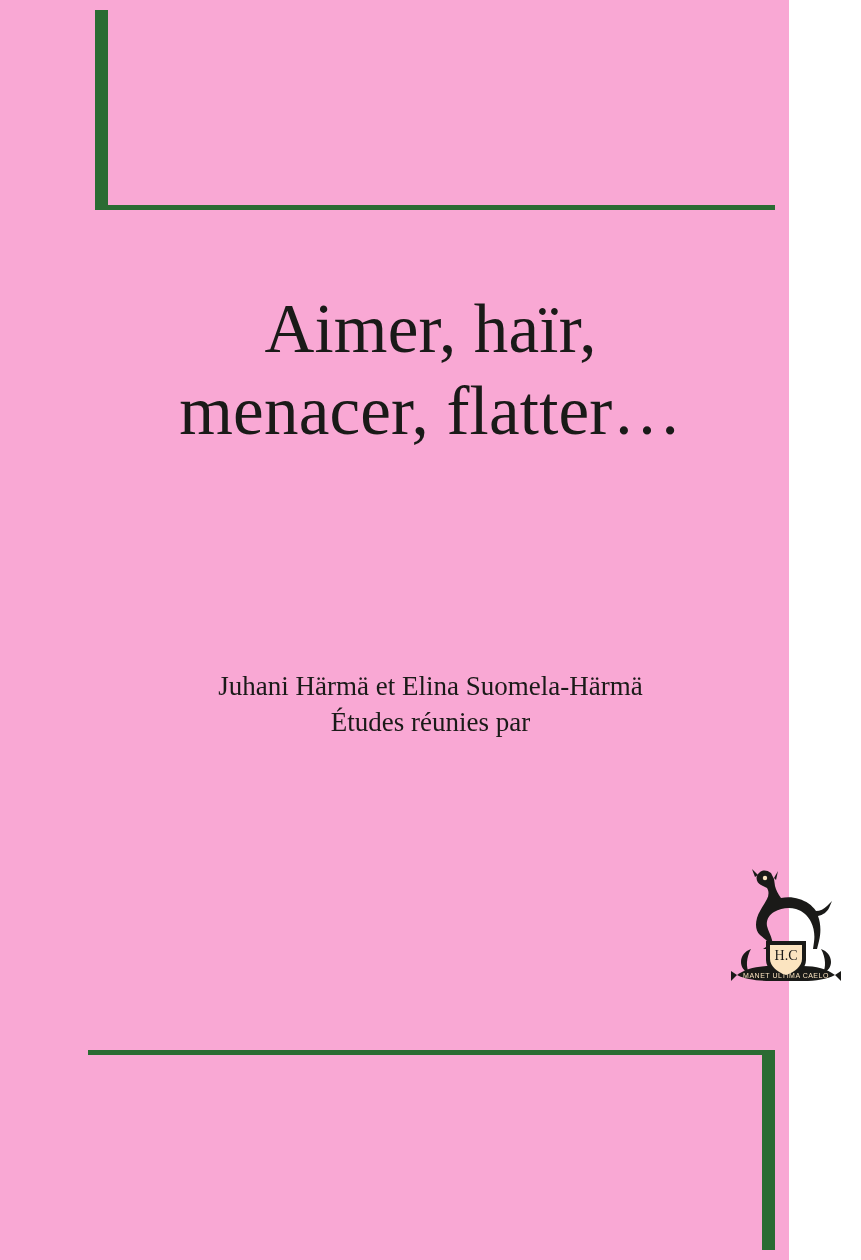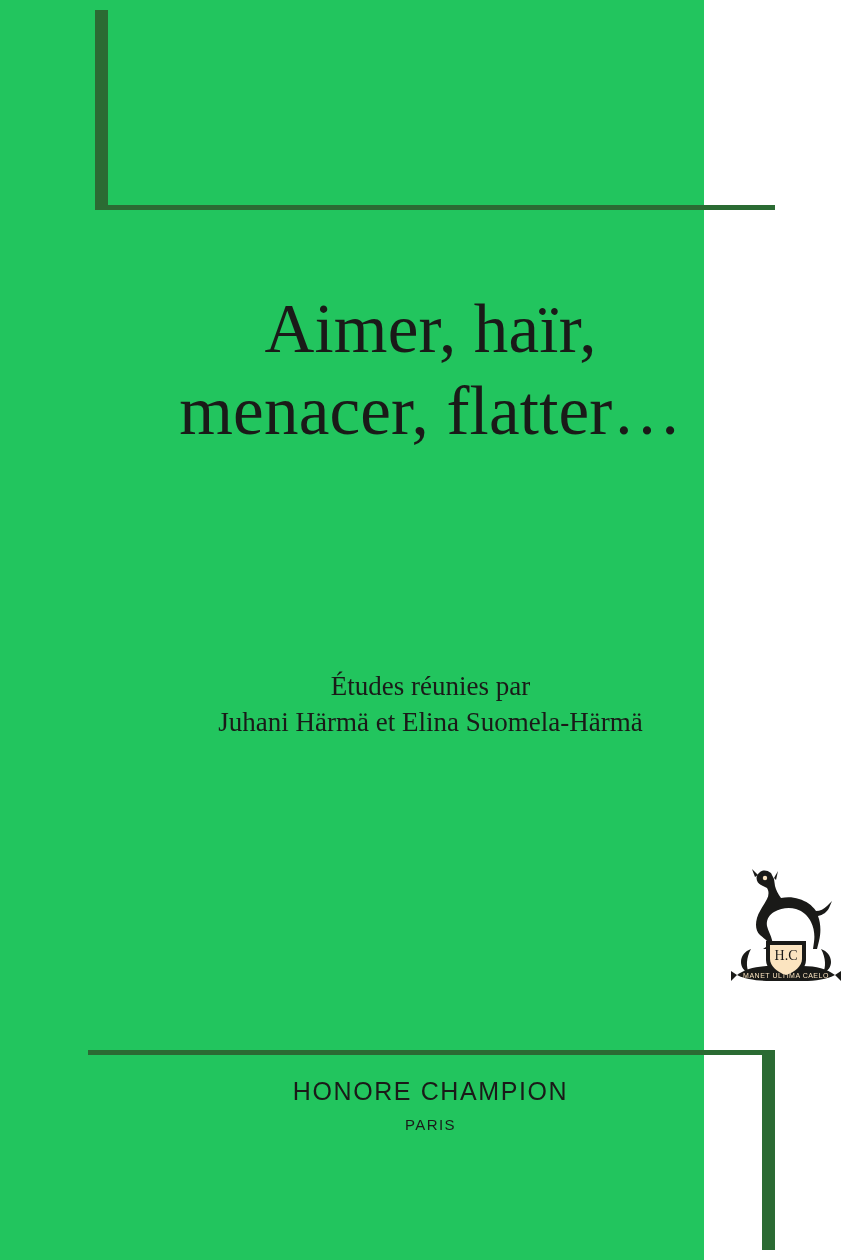--- a/index.html
+++ b/index.html
@@ -8,23 +8,23 @@
     background: #ffffff;
   }
   body {
     width: 861px;
     height: 1260px;
     overflow: hidden;
     font-family: "Liberation Serif", serif;
   }
   .cover {
     position: relative;
-    width: 704px;
+    width: 789px;
     height: 1260px;
-    background: #22c55e;
+    background: #f9a8d4;
     box-sizing: border-box;
     padding-left: 28px;
   }
 
   
   .rule-top-vert {
     position: absolute;
     left: 95px;
     top: 10px;
     width: 13px;
@@ -130,22 +130,22 @@
 
   <div class="rule-top-vert"></div>
   <div class="rule-top-horiz"></div>
 
   <div class="title-block">
     <div class="title-line">Aimer, haïr,</div>
     <div class="title-line">menacer, flatter…</div>
   </div>
 
   <div class="editors-block">
+    <div class="editors-line">Juhani Härmä et Elina Suomela-Härmä</div>
     <div class="editors-line">Études réunies par</div>
-    <div class="editors-line">Juhani Härmä et Elina Suomela-Härmä</div>
   </div>
 
   <div class="emblem">
     <svg width="150" height="170" viewBox="0 0 150 170">
       <g fill="#1a1a18">
 
         <path d="M60 28 C55 24 50 25 47 29 C44 33 46 38 50 40 L56 43 C58 46 58 50 56 54
                  C53 60 48 66 46 73 C44 80 45 86 49 90 L55 95 C57 97 57 100 55 102
                  L52 104 L56 104 C60 103 62 99 61 95 C60 90 57 86 56 81
                  C55 75 58 70 63 67 C70 63 78 62 85 64 C92 66 97 71 100 77
@@ -169,18 +169,14 @@
         <path d="M110 104 C116 106 120 111 120 117 C120 122 117 126 112 128 C115 122 115 113 110 104 Z"></path>
       </g>
       <text x="75" y="115" text-anchor="middle" font-family="Liberation Serif, serif" font-size="14" fill="#1a1a18">H.C</text>
       <text x="75" y="133" text-anchor="middle" font-family="Liberation Sans, sans-serif" font-size="7" fill="#fbe4c0" letter-spacing="0.5">MANET ULTIMA CAELO</text>
     </svg>
   </div>
 
   <div class="rule-bottom-horiz"></div>
   <div class="rule-bottom-vert"></div>
 
-  <div class="imprint">
-    <div class="imprint-name">HONORE CHAMPION</div>
-    <div class="imprint-city">PARIS</div>
-  </div>
 
 </div>
 
 </body></html>

